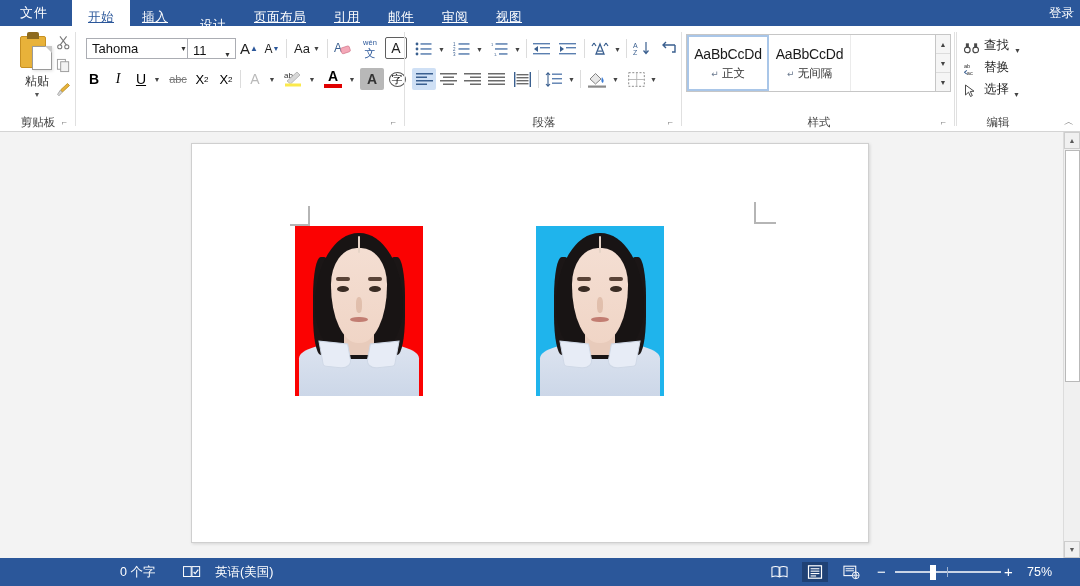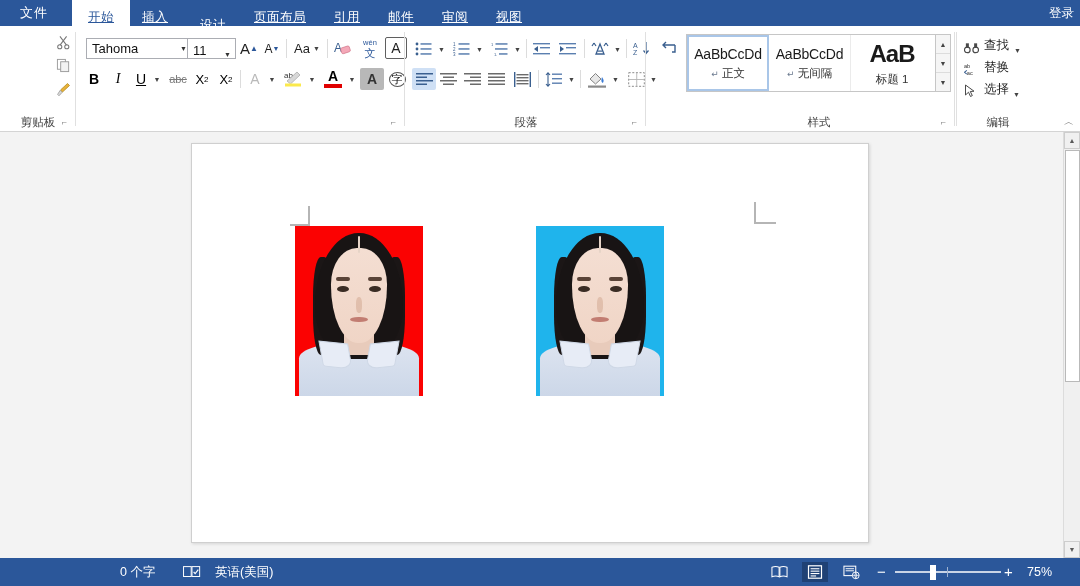--- a/index.html
+++ b/index.html
@@ -93,21 +93,21 @@
   .fontbox .fname { font-size: 13px; color: #111; padding-left: 5px; flex: 1; }
   .fontbox .dd { width: 15px; text-align: center; font-size: 7px; color: #333; }
   .rbtn {
     position: absolute; display: flex; align-items: center; justify-content: center;
     border-radius: 2px;
   }
   .rbtn-t { font-size: 13px; color: #1f1f1f; }
   .sep-v { position: absolute; width: 1px; background: #dcdcdc; }
 
   
-  .g-para { left: 406px; width: 240px; border-radius: 8px; }
+  .g-para { left: 406px; width: 276px; border-radius: 8px; }
   
   .g-style { left: 683px; width: 272px; }
   .stylegal {
     position: absolute; left: 3px; top: 8px; width: 250px; height: 58px;
     border: 1px solid #c6c6c6; background: #fff; display: flex;
   }
   .stylecell {
     width: 82px; height: 56px; display: flex; flex-direction: column;
     align-items: center; justify-content: center;
     border-right: 1px solid #ebebeb;
@@ -278,20 +278,29 @@
         <span>视图</span>
       </div>
     <div class="signin">
       <span>登录</span>
     </div>
   </div>
 
   <div class="ribbon">
 
     <div class="group g-clip">
+      <div class="paste-btn">
+        <div class="clipicon">
+          <div class="board"></div>
+            <div class="clipTop"></div>
+            <div class="page"></div>
+        </div>
+        <div class="paste-label">粘贴</div>
+        <div class="caret-sm">▼</div>
+      </div>
       <div class="clip-small" style="top:5px;">
         <svg width="15" height="15" viewBox="0 0 16 16">
           <circle cx="4" cy="12.5" r="2.2" fill="none" stroke="#777" stroke-width="1.1"></circle>
           <circle cx="11.5" cy="12.5" r="2.2" fill="none" stroke="#777" stroke-width="1.1"></circle>
           <path d="M4.3 10.8 L11.3 1.5 M11.2 10.8 L4.2 1.5" stroke="#777" stroke-width="1.1" fill="none"></path>
         </svg>
       </div>
       <div class="clip-small" style="top:28px;">
         <svg width="15" height="15" viewBox="0 0 16 16">
           <rect x="1.5" y="1.5" width="8.5" height="10.5" fill="#fff" stroke="#9a9a9a" stroke-width="1"></rect>
@@ -554,24 +563,20 @@
             <span style="font-size:9px;color:#6b7a8f;">↵</span>
             <span>正文</span>
           </span>
         </div>
         <div class="stylecell">
           <span class="samp">AaBbCcDd</span>
           <span class="nm">
             <span style="font-size:9px;color:#6b7a8f;">↵</span>
             <span>无间隔</span>
           </span>
-        </div>
-        <div class="stylecell" style="border-right:none;">
-          <span class="samp h1">AaB</span>
-          <span class="nm">标题 1</span>
         </div>
       </div>
       <div class="stylescroll">
         <div class="ssbtn">▲</div>
         <div class="ssbtn">▼</div>
         <div class="ssbtn" style="border-bottom:none;">▼</div>
       </div>
       <div class="group-label">样式</div>
       <div class="dlg-launcher" style="right:6px;">⌐</div>
       <div class="group-sep" style="right:0;"></div>

